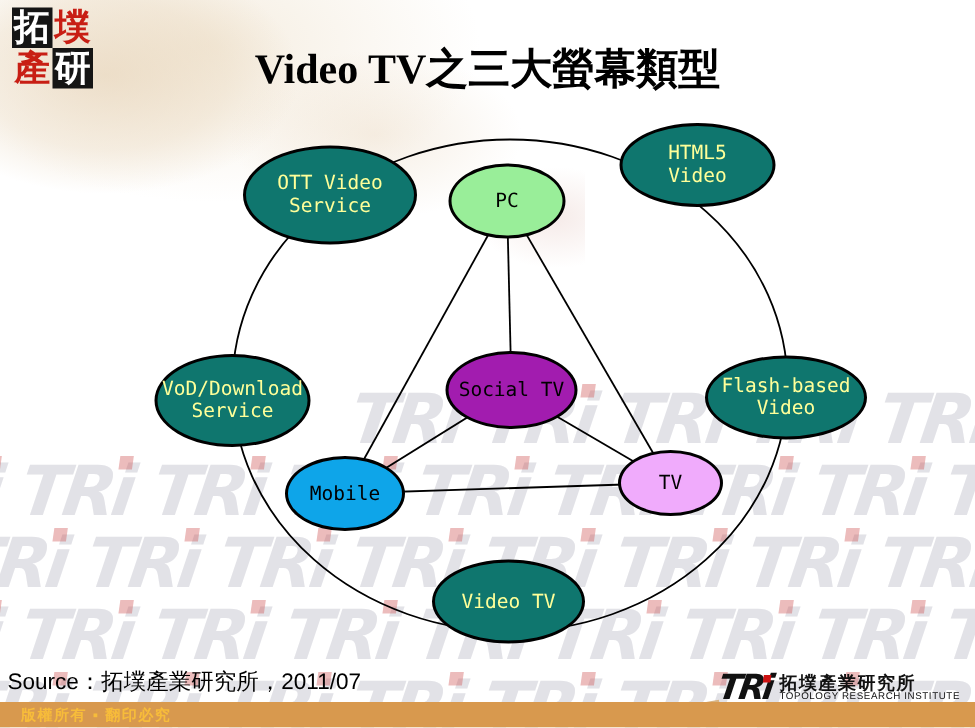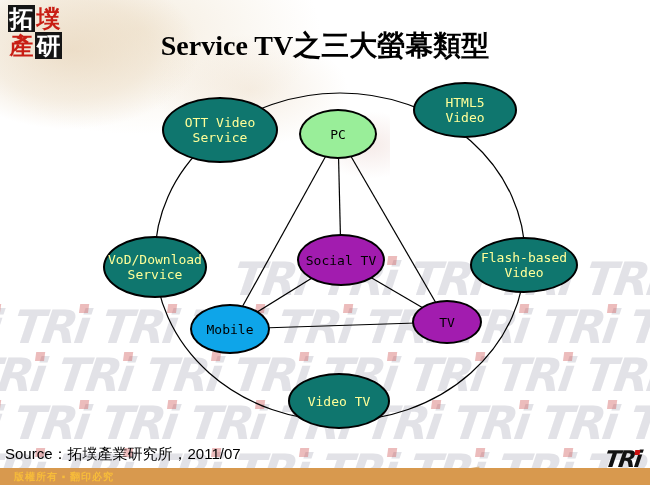--- a/index.html
+++ b/index.html
@@ -50,21 +50,21 @@
   }
   .svc{background:#0f766e;color:#ffff99;}
   .n-ott  {left:162px;top:97px; width:116px;height:66px;padding:0 14px;}
   .n-html5{left:413px;top:82px; width:104px;height:56px;padding:0 16px;}
   .n-vod  {left:103px;top:236px;width:104px;height:62px;padding:0 1px;}
   .n-flash{left:470px;top:237px;width:108px;height:56px;padding:0 7px;}
   .n-live {left:288px;top:373px;width:102px;height:56px;}
   .n-pc    {left:299px;top:109px;width:78px;height:50px;background:#99ee99;color:#000;}
   .n-social{left:297px;top:234px;width:88px;height:52px;background:#a21caf;color:#000;}
   .n-mobile{left:190px;top:304px;width:80px;height:50px;background:#0ea5e9;color:#000;}
-  .n-tv    {left:412px;top:300px;width:70px;height:44px;background:#a21caf;color:#000;}
+  .n-tv    {left:412px;top:300px;width:70px;height:44px;background:#f0abfc;color:#000;}
   
   .source-line{
     position:absolute;left:5px;top:445px;z-index:6;
     font-size:15px;color:#000;
   }
   .footer-logo{position:absolute;right:10px;top:449px;z-index:6;display:flex;align-items:flex-start;}
   .tri-mark{
     position:relative;font-family:"DejaVu Sans",sans-serif;font-style:italic;font-weight:900;
     font-size:23px;letter-spacing:-2px;color:#111;line-height:20px;transform:skewX(-8deg);
   }
@@ -86,21 +86,21 @@
 
 <div class="map-bg"></div>
 
 <div class="corner-logo">
   <span class="cell blk">拓</span>
   <span class="cell red">墣</span>
   <span class="cell red">產</span>
   <span class="cell blk">研</span>
 </div>
 
-<div class="page-title">Service TV之三大螢幕類型</div>
+<div class="page-title">Video TV之三大螢幕類型</div>
 
 <div id="watermark">
     <span class="wm" style="left: 234px; top: 252px;">TRi<i></i></span>
     <span class="wm" style="left: 322px; top: 252px;">TRi<i></i></span>
     <span class="wm" style="left: 410px; top: 252px;">TRi<i></i></span>
     <span class="wm" style="left: 498px; top: 252px;">TRi<i></i></span>
     <span class="wm" style="left: 586px; top: 252px;">TRi</span>
     <span class="wm" style="left: -74px; top: 300px;">TRi<i></i></span>
     <span class="wm" style="left: 14px; top: 300px;">TRi<i></i></span>
     <span class="wm" style="left: 102px; top: 300px;">TRi<i></i></span>
@@ -173,18 +173,22 @@
     <span>Mobile</span>
   </div>
 <div class="node n-tv">
     <span>TV</span>
   </div>
 
 <div class="source-line">Source：拓墣產業研究所，2011/07</div>
 
 <div class="footer-logo">
   <span class="tri-mark"><span>TRi</span><i></i></span>
+  <span class="txt">
+    <div class="cjk">拓墣產業研究所</div>
+    <div class="en">TOPOLOGY RESEARCH INSTITUTE</div>
+  </span>
 </div>
 <div class="logo-swoosh"></div>
 
 <div class="footer-bar">
   <span class="copy">版權所有 ▪ 翻印必究</span>
 </div>
 
 </body></html>

